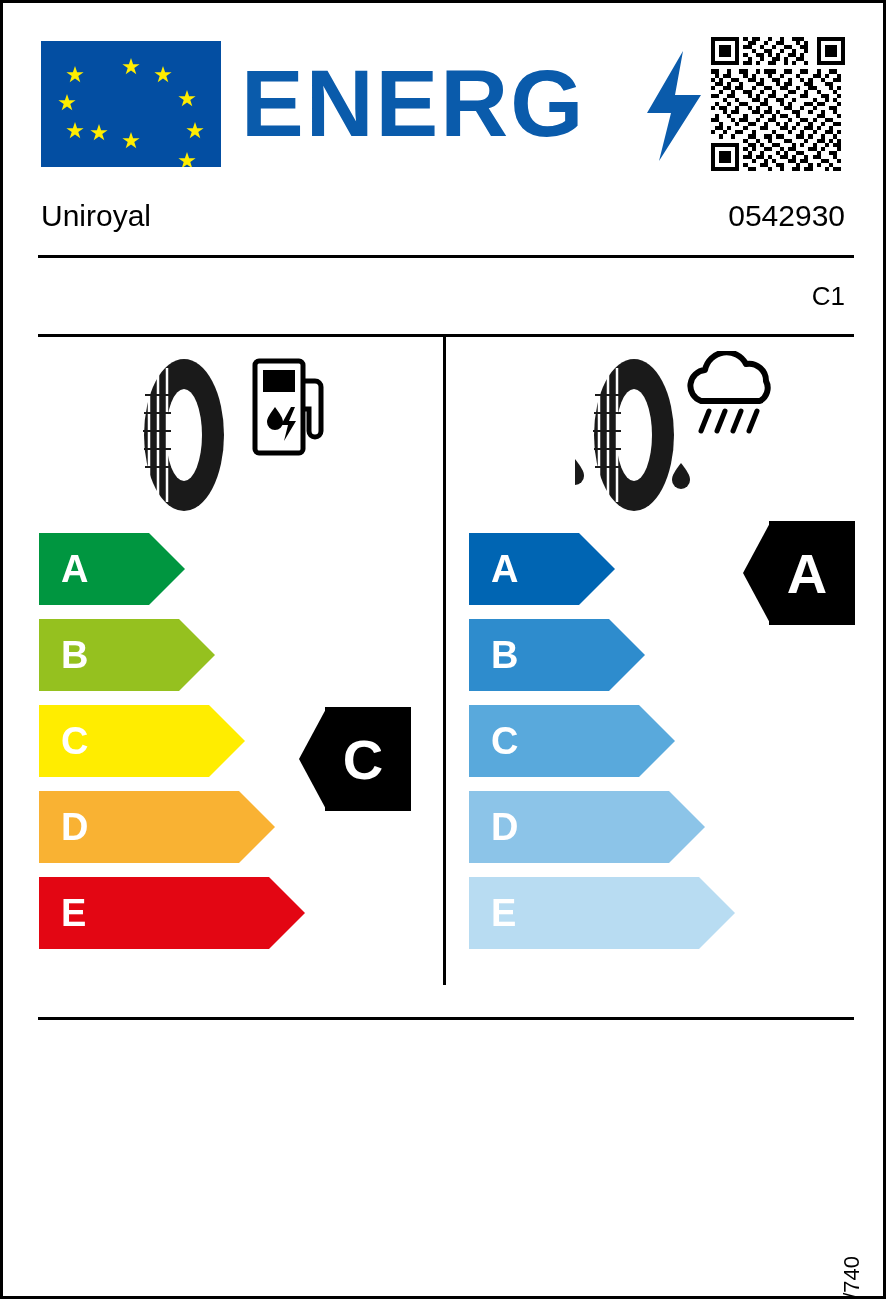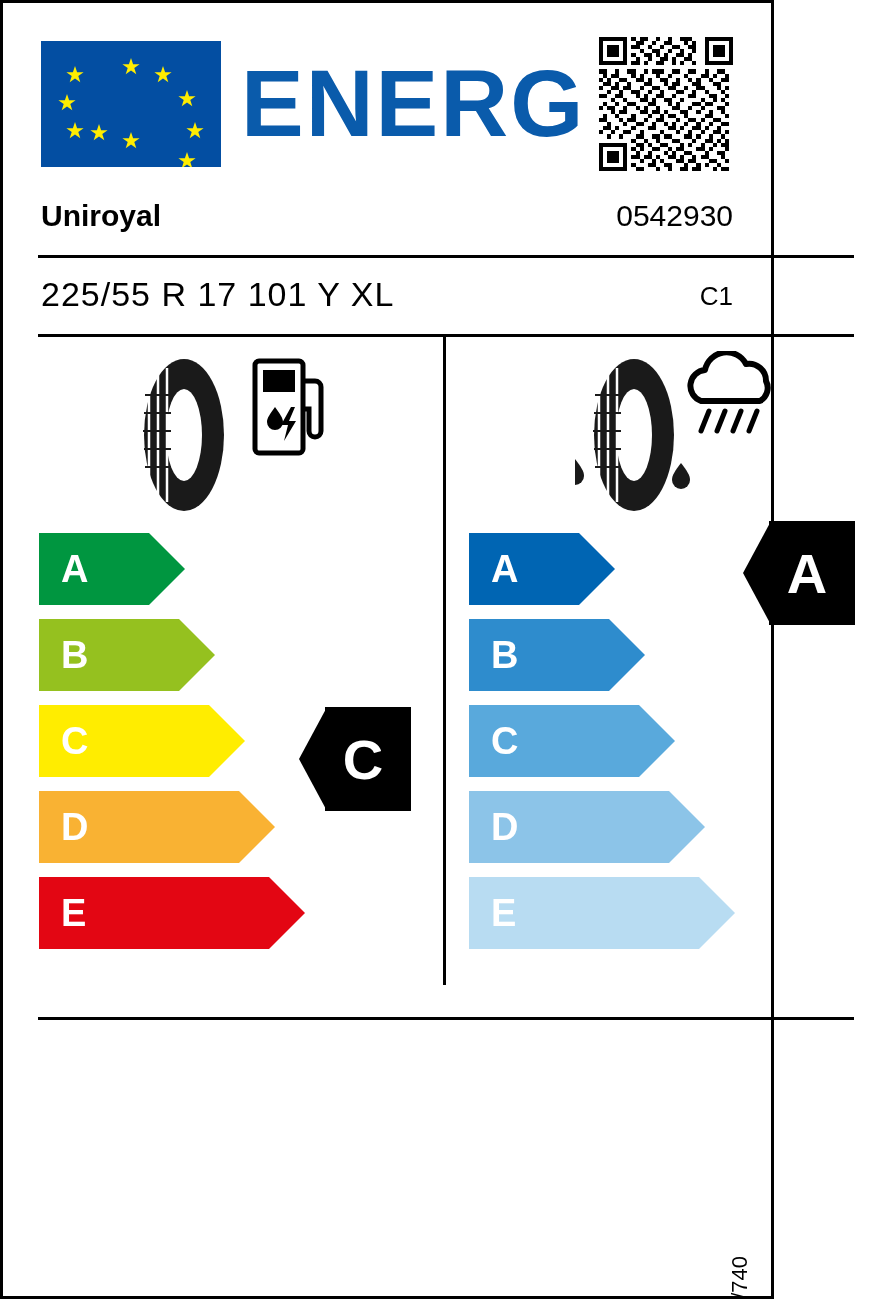--- a/index.html
+++ b/index.html
@@ -6,21 +6,21 @@
   body{
     width:886px;height:1299px;
     background:#ffffff;
     font-family:"Liberation Sans", sans-serif;
     color:#000;
     overflow:hidden;
   }
   .label{
     position:absolute;
     left:0;top:0;
-    width:774px;height:1299px;
+    width:886px;height:1299px;
     box-sizing:border-box;
     border:3px solid #000;
     background:#fff;
   }
 
   
   .eu-flag{
     position:absolute;left:38px;top:38px;width:180px;height:126px;
     background:#034ea2;
   }
@@ -36,21 +36,21 @@
     position:absolute;left:640px;top:48px;width:62px;height:110px;
   }
   .qr{
     position:absolute;right:38px;top:34px;width:134px;height:134px;
   }
   .qr svg{display:block;}
 
   
   .brand{
     position:absolute;left:38px;top:196px;
-    font-size:30px;font-weight:bold;letter-spacing:0px;
+    font-size:30px;font-weight:normal;letter-spacing:0px;
   }
   .code{
     position:absolute;right:38px;top:196px;
     font-size:30px;text-align:right;
   }
   .size{
     position:absolute;left:38px;top:272px;
     font-size:34px;letter-spacing:1px;
   }
   .cls{
@@ -431,21 +431,20 @@
           <rect x="20" y="32" width="2" height="1"></rect>
           <rect x="23" y="32" width="2" height="1"></rect>
           <rect x="28" y="32" width="1" height="1"></rect>
           <rect x="30" y="32" width="2" height="1"></rect>
       </g>
     </svg>
   </div>
 
   <div class="brand">Uniroyal</div>
   <div class="code">0542930</div>
-  <div class="size">225/55 R 17 101 Y XL</div>
   <div class="cls">C1</div>
 
   <div class="hline" style="top:252px;"></div>
   <div class="hline" style="top:331px;"></div>
   <div class="hline" style="top:1014px;"></div>
   <div class="vline"></div>
 
   <div class="pic tyre-fuel">
     <svg viewBox="0 0 118 160" width="118" height="160">
       <ellipse cx="59" cy="80" rx="40" ry="76" fill="#1a1a1a"></ellipse>

